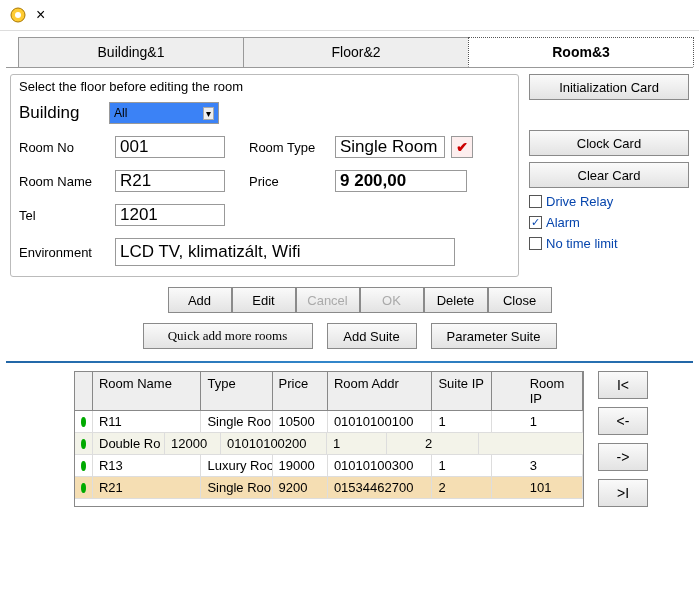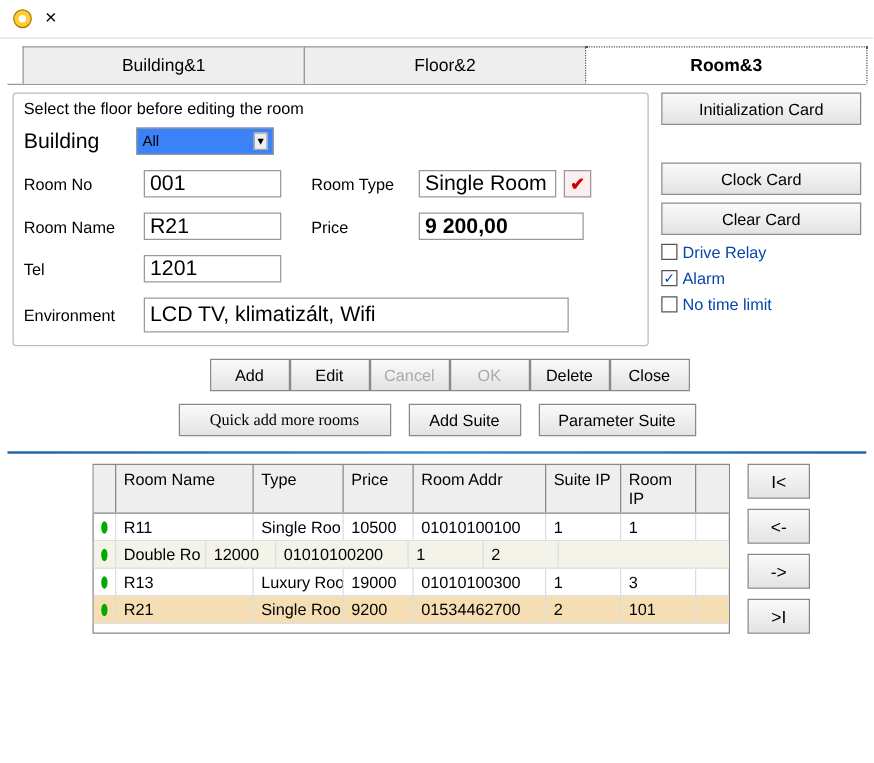--- a/index.html
+++ b/index.html
@@ -44,21 +44,21 @@
     .grid-row:nth-child(even){ background:#f3f3e9; }
     .grid-row.selected { background:#f5deb3; }
     .grid-row div { border-right:1px solid #ddd; padding:3px 6px; font-size:13px; white-space:nowrap; overflow:hidden; }
     .c-ind { width:18px; display:flex; align-items:center; }
     .dot { width:10px; height:10px; border-radius:50%; background:#0a0; display:inline-block; }
     .c-name { width:110px; }
     .c-type { width:72px; }
     .c-price { width:56px; }
     .c-addr { width:106px; }
     .c-fip { width:60px; }
-    .c-rip { width:60px; border-right:none; }
+    .c-rip { width:60px; border-right:none;margin-left:32px; }
     .nav-buttons { display:flex; flex-direction:column; gap:8px; margin-left:14px; }
     .nav-btn { width:50px; height:28px; border:1px solid #888; background:linear-gradient(#fafafa,#e3e3e3); display:flex; align-items:center; justify-content:center; font-size:14px; cursor:pointer; }
   </style>
 </head>
 <body>
 
 <div class="titlebar">
   <span class="t-icon">
     <svg viewBox="0 0 16 16">
         <circle cx="8" cy="8" r="7" fill="#ffcc33" stroke="#aa7700"></circle>

